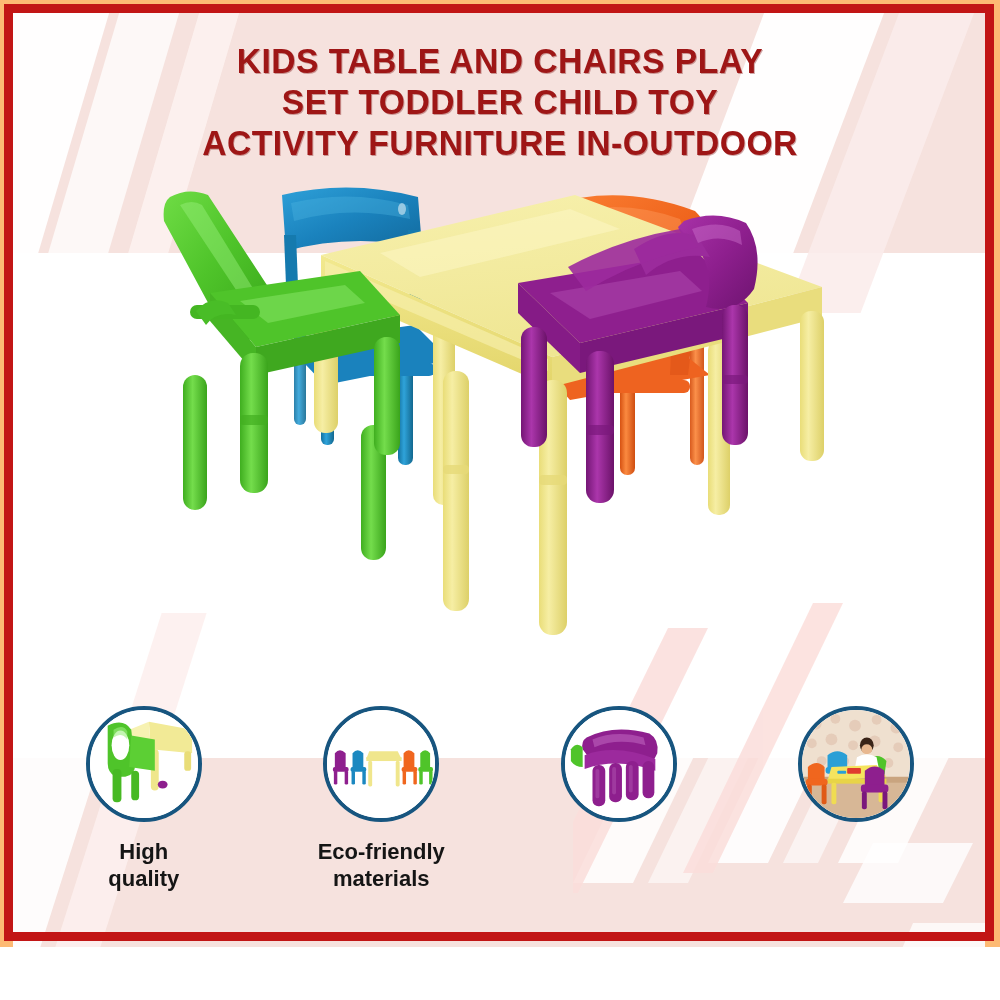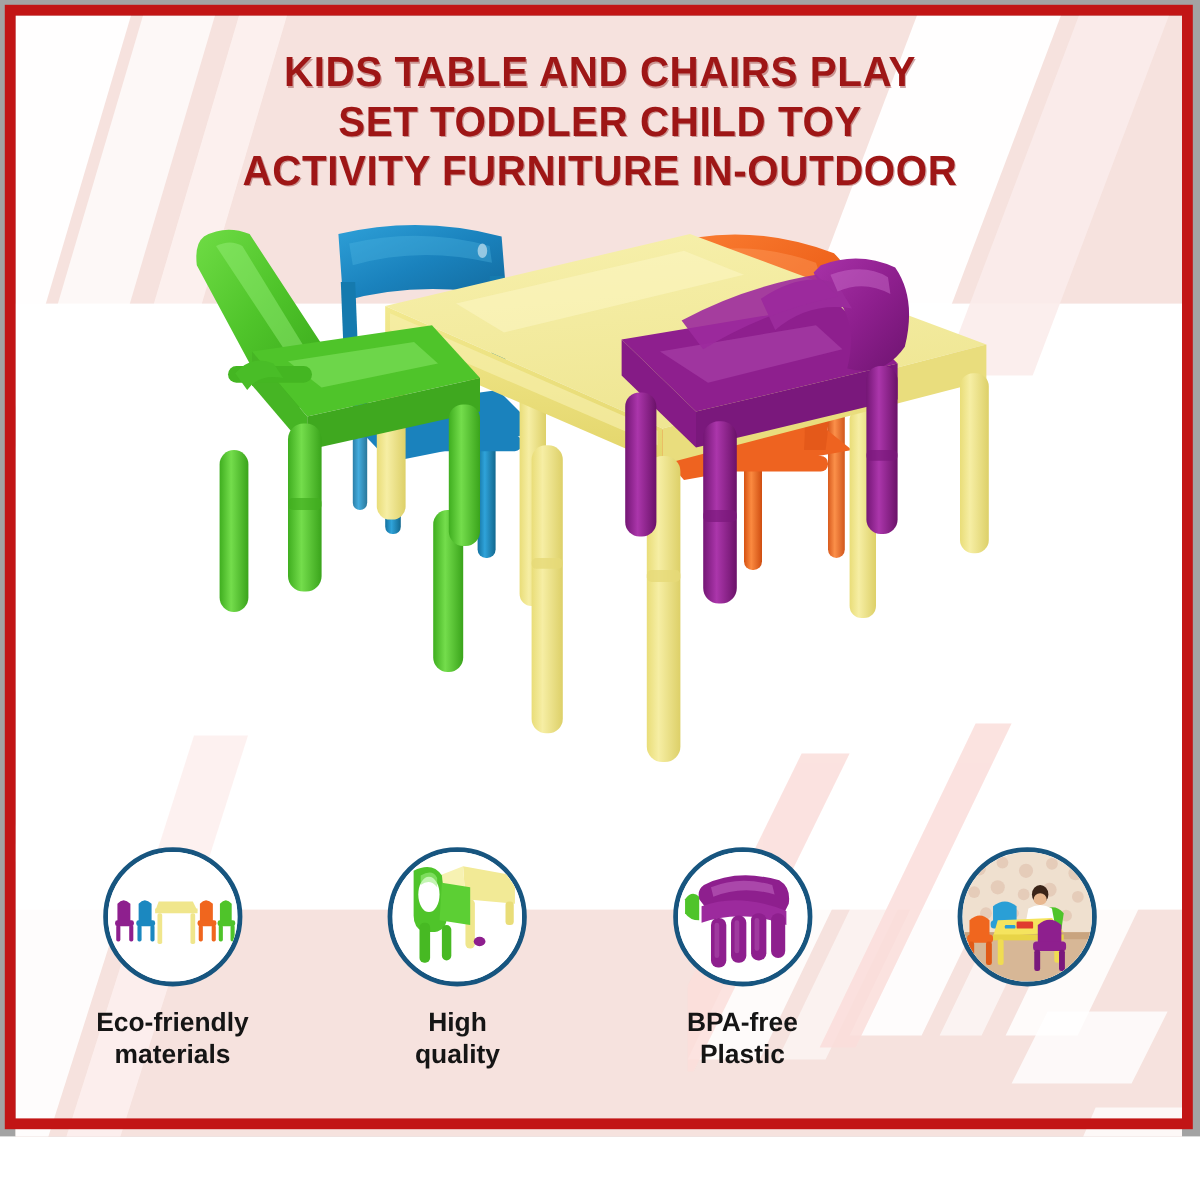--- a/index.html
+++ b/index.html
@@ -6,21 +6,21 @@
   html, body {
     width: 1000px; height: 1000px;
     font-family: "Liberation Sans", sans-serif;
     background: #ffffff;
     overflow: hidden;
   }
 
   #poster {
     position: relative;
     width: 1000px; height: 947px;
-    background: #a3a3a3;
+    background: #fdba74;
     overflow: hidden;
   }
 
   
   .frame {
     position: absolute;
     left: 4px; top: 4px; right: 6px; bottom: 6px;
     border: 9px solid #c21515;
     z-index: 60;
     pointer-events: none;
@@ -326,67 +326,20 @@
         <rect x="371" y="152" width="26" height="120" rx="12" fill="url(#gPurpleLeg)"></rect>
         <rect x="436" y="176" width="28" height="152" rx="13" fill="url(#gPurpleLeg)"></rect>
         <rect x="572" y="130" width="26" height="140" rx="12" fill="url(#gPurpleLeg)"></rect>
         <rect x="436" y="250" width="28" height="10" rx="4" fill="#7b187c" opacity=".7"></rect>
         <rect x="572" y="200" width="26" height="9" rx="4" fill="#7b187c" opacity=".7"></rect>
       </g>
     </svg>
   </div>
 
   <div class="features">
-
-    <div class="feature">
-      <div class="fcircle">
-        <svg viewBox="0 0 110 110">
-          <rect width="110" height="110" fill="#ffffff"></rect>
-
-          <g fill="#8e1f8e">
-            <path d="M8 44 q5-6 11 0 l0 16 -11 0 z"></path>
-            <rect x="6" y="58" width="16" height="5" rx="2"></rect>
-            <rect x="7" y="62" width="3.5" height="14" rx="1.5"></rect>
-            <rect x="18" y="62" width="3.5" height="14" rx="1.5"></rect>
-          </g>
-
-          <g fill="#1b88c0">
-            <path d="M26 44 q5-6 11 0 l0 16 -11 0 z"></path>
-            <rect x="24" y="58" width="16" height="5" rx="2"></rect>
-            <rect x="25" y="62" width="3.5" height="14" rx="1.5"></rect>
-            <rect x="36" y="62" width="3.5" height="14" rx="1.5"></rect>
-          </g>
-
-          <g fill="#f0e68c">
-            <path d="M43 42 L72 42 L76 50 L40 50 Z"></path>
-            <rect x="40" y="48" width="36" height="4"></rect>
-            <rect x="42" y="52" width="4" height="26" rx="1.5"></rect>
-            <rect x="70" y="52" width="4" height="26" rx="1.5"></rect>
-          </g>
-
-          <g fill="#f0661e">
-            <path d="M78 44 q5-6 11 0 l0 16 -11 0 z"></path>
-            <rect x="76" y="58" width="16" height="5" rx="2"></rect>
-            <rect x="77" y="62" width="3.5" height="14" rx="1.5"></rect>
-            <rect x="88" y="62" width="3.5" height="14" rx="1.5"></rect>
-          </g>
-
-          <g fill="#4fc42a">
-            <path d="M95 44 q5-6 10 0 l0 16 -10 0 z"></path>
-            <rect x="93" y="58" width="15" height="5" rx="2"></rect>
-            <rect x="94" y="62" width="3.5" height="14" rx="1.5"></rect>
-            <rect x="104" y="62" width="3.5" height="14" rx="1.5"></rect>
-          </g>
-        </svg>
-      </div>
-      <div class="flabel">
-        <div>Eco-friendly</div>
-        <div>materials</div>
-      </div>
-    </div>
 
     <div class="feature">
       <div class="fcircle">
         <svg viewBox="0 0 110 110">
           <rect width="110" height="110" fill="#ffffff"></rect>
           <path d="M60 12 L104 20 L104 44 L62 40 Z" fill="#f2ea96"></path>
           <path d="M60 12 L62 40 L44 46 L40 20 Z" fill="#f7f2b2"></path>
           <rect x="62" y="40" width="8" height="42" rx="4" fill="#efe68c"></rect>
           <rect x="96" y="42" width="7" height="20" rx="3" fill="#e9dd78"></rect>
           <path d="M18 16 Q34 8 42 20 L46 56 Q46 66 36 68 L26 68 Q18 64 18 54 Z" fill="#4fc42a"></path>
@@ -401,40 +354,83 @@
       <div class="flabel">
         <div>High</div>
         <div>quality</div>
       </div>
     </div>
 
     <div class="feature">
       <div class="fcircle">
         <svg viewBox="0 0 110 110">
           <rect width="110" height="110" fill="#ffffff"></rect>
+
+          <g fill="#8e1f8e">
+            <path d="M8 44 q5-6 11 0 l0 16 -11 0 z"></path>
+            <rect x="6" y="58" width="16" height="5" rx="2"></rect>
+            <rect x="7" y="62" width="3.5" height="14" rx="1.5"></rect>
+            <rect x="18" y="62" width="3.5" height="14" rx="1.5"></rect>
+          </g>
+
+          <g fill="#1b88c0">
+            <path d="M26 44 q5-6 11 0 l0 16 -11 0 z"></path>
+            <rect x="24" y="58" width="16" height="5" rx="2"></rect>
+            <rect x="25" y="62" width="3.5" height="14" rx="1.5"></rect>
+            <rect x="36" y="62" width="3.5" height="14" rx="1.5"></rect>
+          </g>
+
+          <g fill="#f0e68c">
+            <path d="M43 42 L72 42 L76 50 L40 50 Z"></path>
+            <rect x="40" y="48" width="36" height="4"></rect>
+            <rect x="42" y="52" width="4" height="26" rx="1.5"></rect>
+            <rect x="70" y="52" width="4" height="26" rx="1.5"></rect>
+          </g>
+
+          <g fill="#f0661e">
+            <path d="M78 44 q5-6 11 0 l0 16 -11 0 z"></path>
+            <rect x="76" y="58" width="16" height="5" rx="2"></rect>
+            <rect x="77" y="62" width="3.5" height="14" rx="1.5"></rect>
+            <rect x="88" y="62" width="3.5" height="14" rx="1.5"></rect>
+          </g>
+
+          <g fill="#4fc42a">
+            <path d="M95 44 q5-6 10 0 l0 16 -10 0 z"></path>
+            <rect x="93" y="58" width="15" height="5" rx="2"></rect>
+            <rect x="94" y="62" width="3.5" height="14" rx="1.5"></rect>
+            <rect x="104" y="62" width="3.5" height="14" rx="1.5"></rect>
+          </g>
+        </svg>
+      </div>
+      <div class="flabel">
+        <div>Eco-friendly</div>
+        <div>materials</div>
+      </div>
+    </div>
+
+    <div class="feature">
+      <div class="fcircle">
+        <svg viewBox="0 0 110 110">
+          <rect width="110" height="110" fill="#ffffff"></rect>
           <path d="M22 28 Q50 14 86 24 Q96 30 94 44 L90 52 Q52 36 24 48 L18 40 Q16 32 22 28 Z" fill="#8e1f8e"></path>
           <path d="M28 30 Q52 20 80 28 L82 36 Q54 28 30 38 Z" fill="#c168c1" opacity=".55"></path>
           <path d="M20 46 Q52 34 92 50 L92 62 Q54 48 20 60 Z" fill="#9c2a9d"></path>
           <g fill="#8e1f8e">
             <rect x="28" y="56" width="13" height="42" rx="6"></rect>
             <rect x="45" y="54" width="13" height="40" rx="6"></rect>
             <rect x="62" y="52" width="13" height="40" rx="6"></rect>
             <rect x="79" y="52" width="12" height="38" rx="6"></rect>
           </g>
           <g fill="#b35ab3" opacity=".45">
             <rect x="31" y="60" width="4" height="30" rx="2"></rect>
             <rect x="48" y="58" width="4" height="28" rx="2"></rect>
             <rect x="65" y="56" width="4" height="28" rx="2"></rect>
           </g>
           <path d="M6 40 Q12 32 18 38 L18 58 Q10 58 6 52 Z" fill="#4fc42a"></path>
         </svg>
-      </div>
-      <div class="flabel">
-        <div>BPA-free</div>
-        <div>Plastic</div>
       </div>
     </div>
 
     <div class="feature">
       <div class="fcircle">
         <svg viewBox="0 0 110 110">
           <rect width="110" height="110" fill="#efe0cf"></rect>
           <g fill="#e3c8b6" opacity=".85">
             <circle cx="14" cy="14" r="6"></circle>
               <circle cx="34" cy="9" r="5"></circle>

